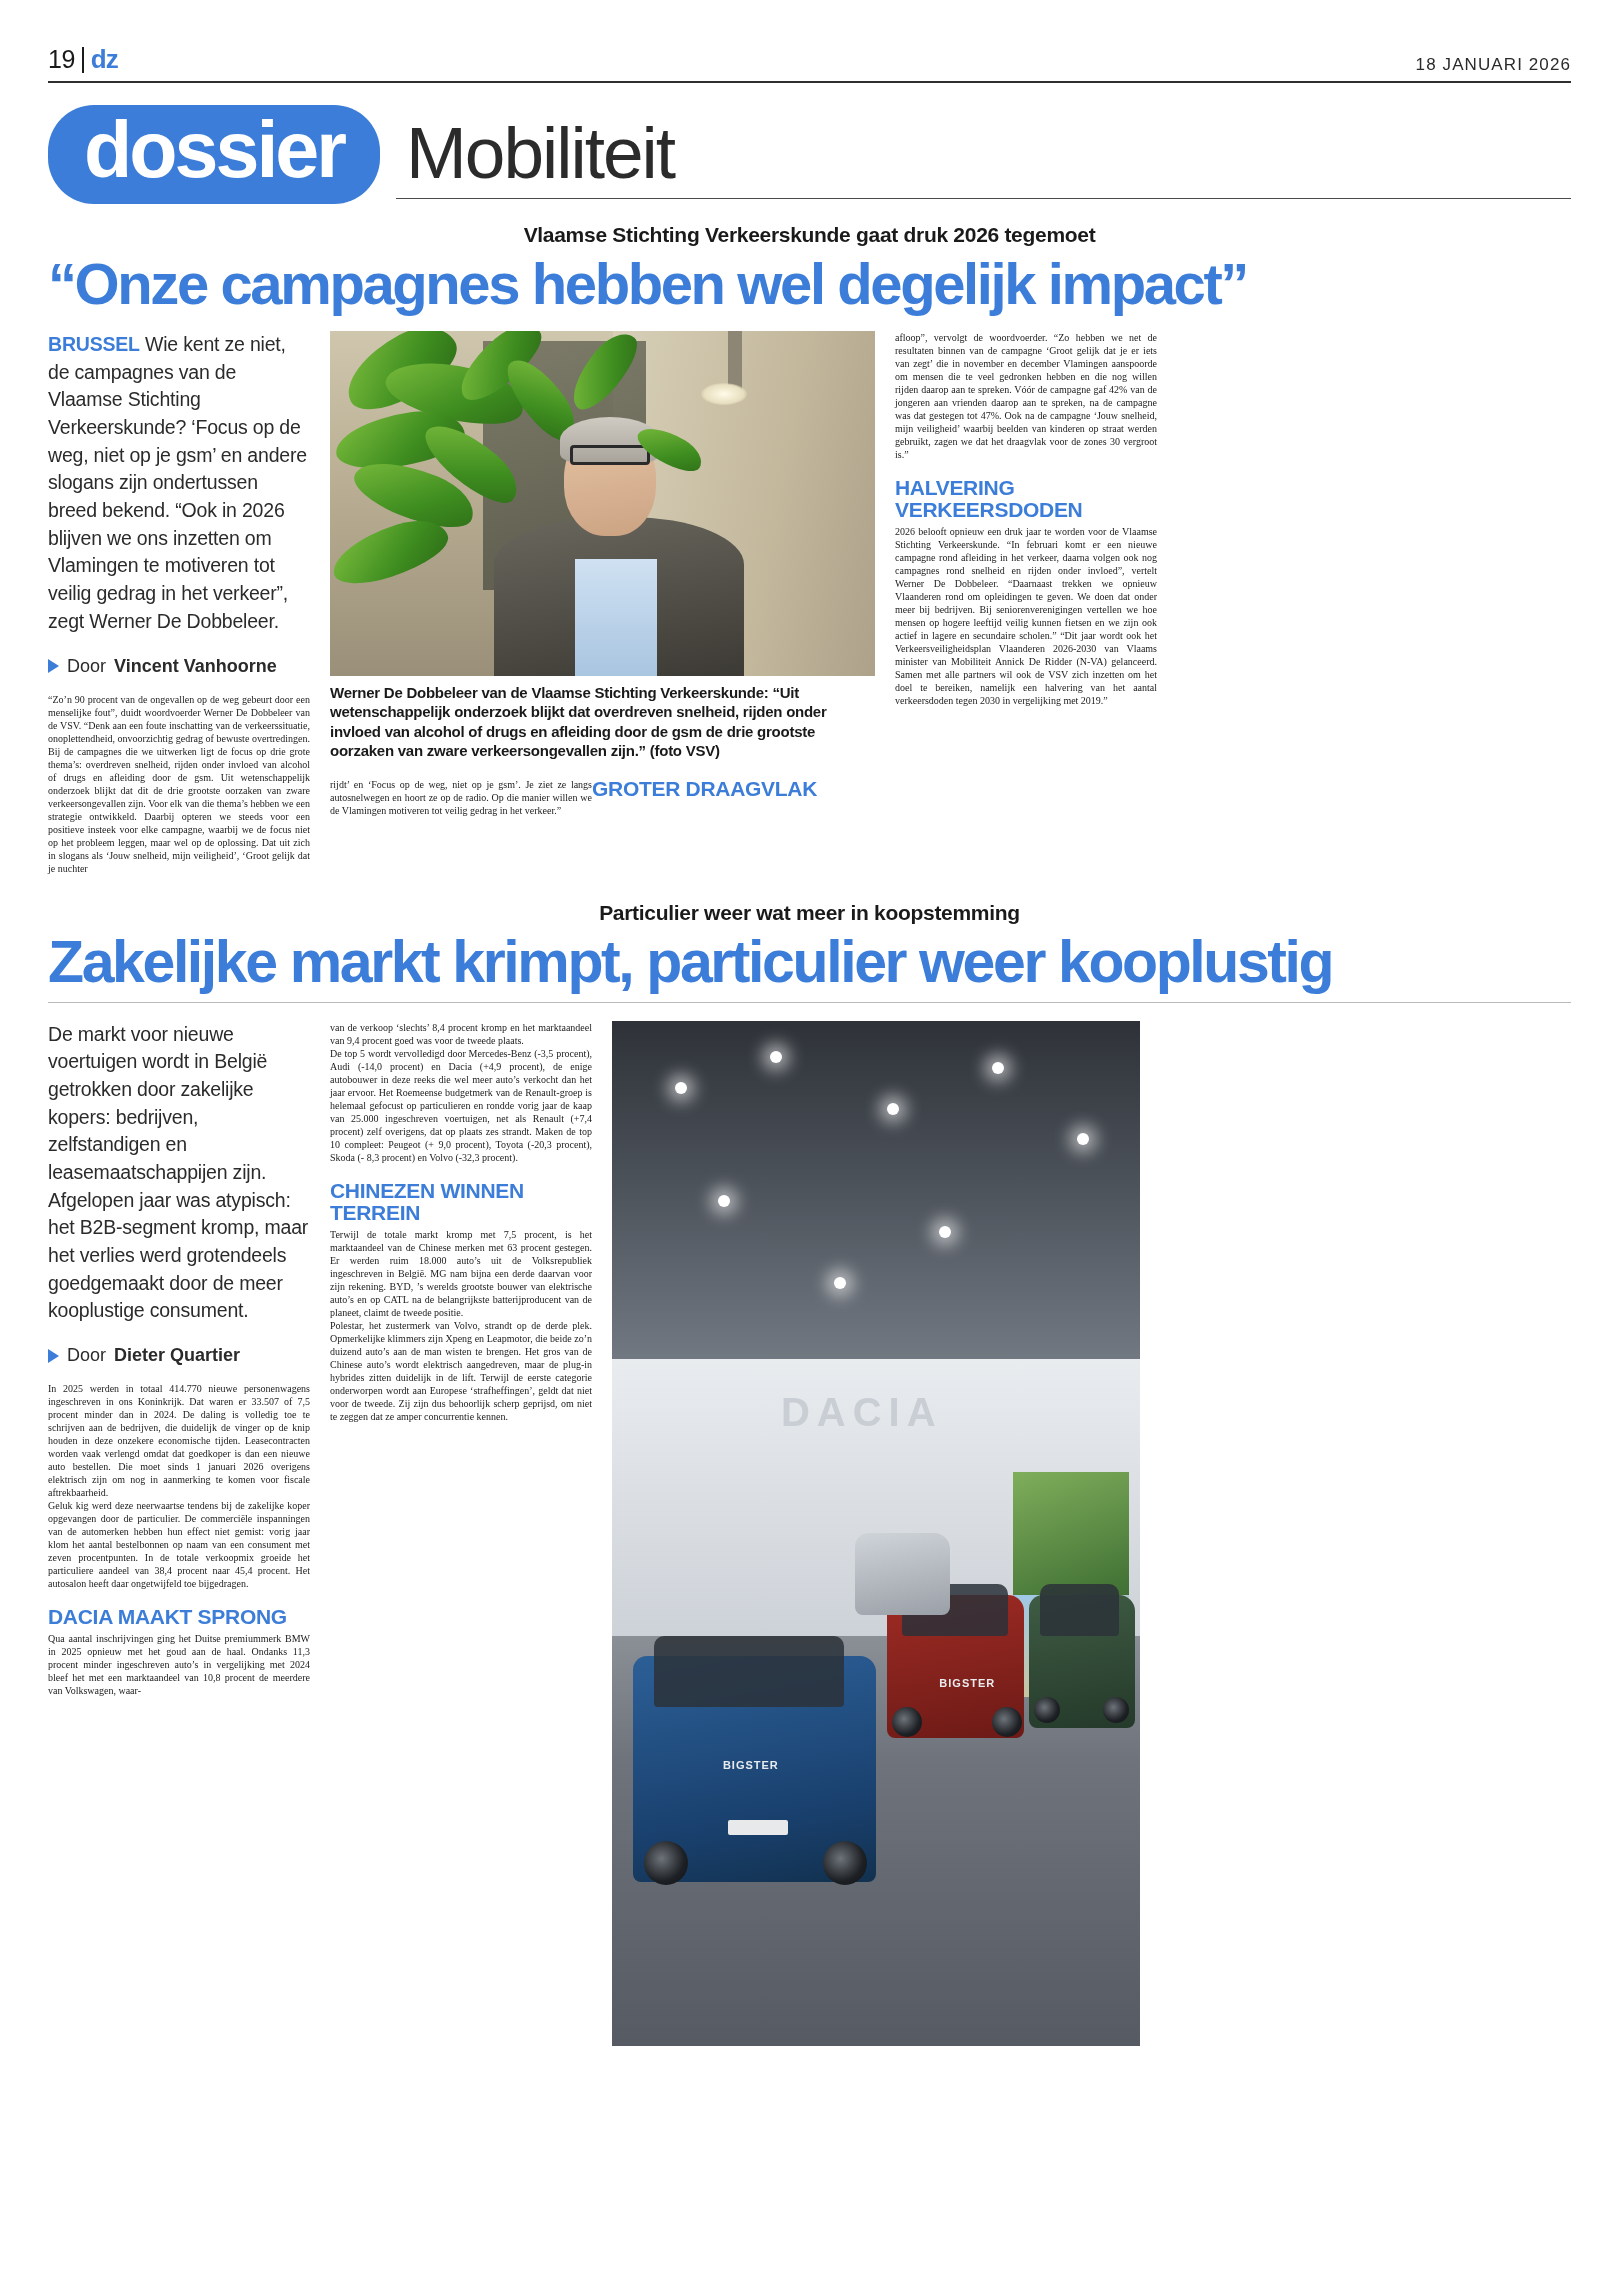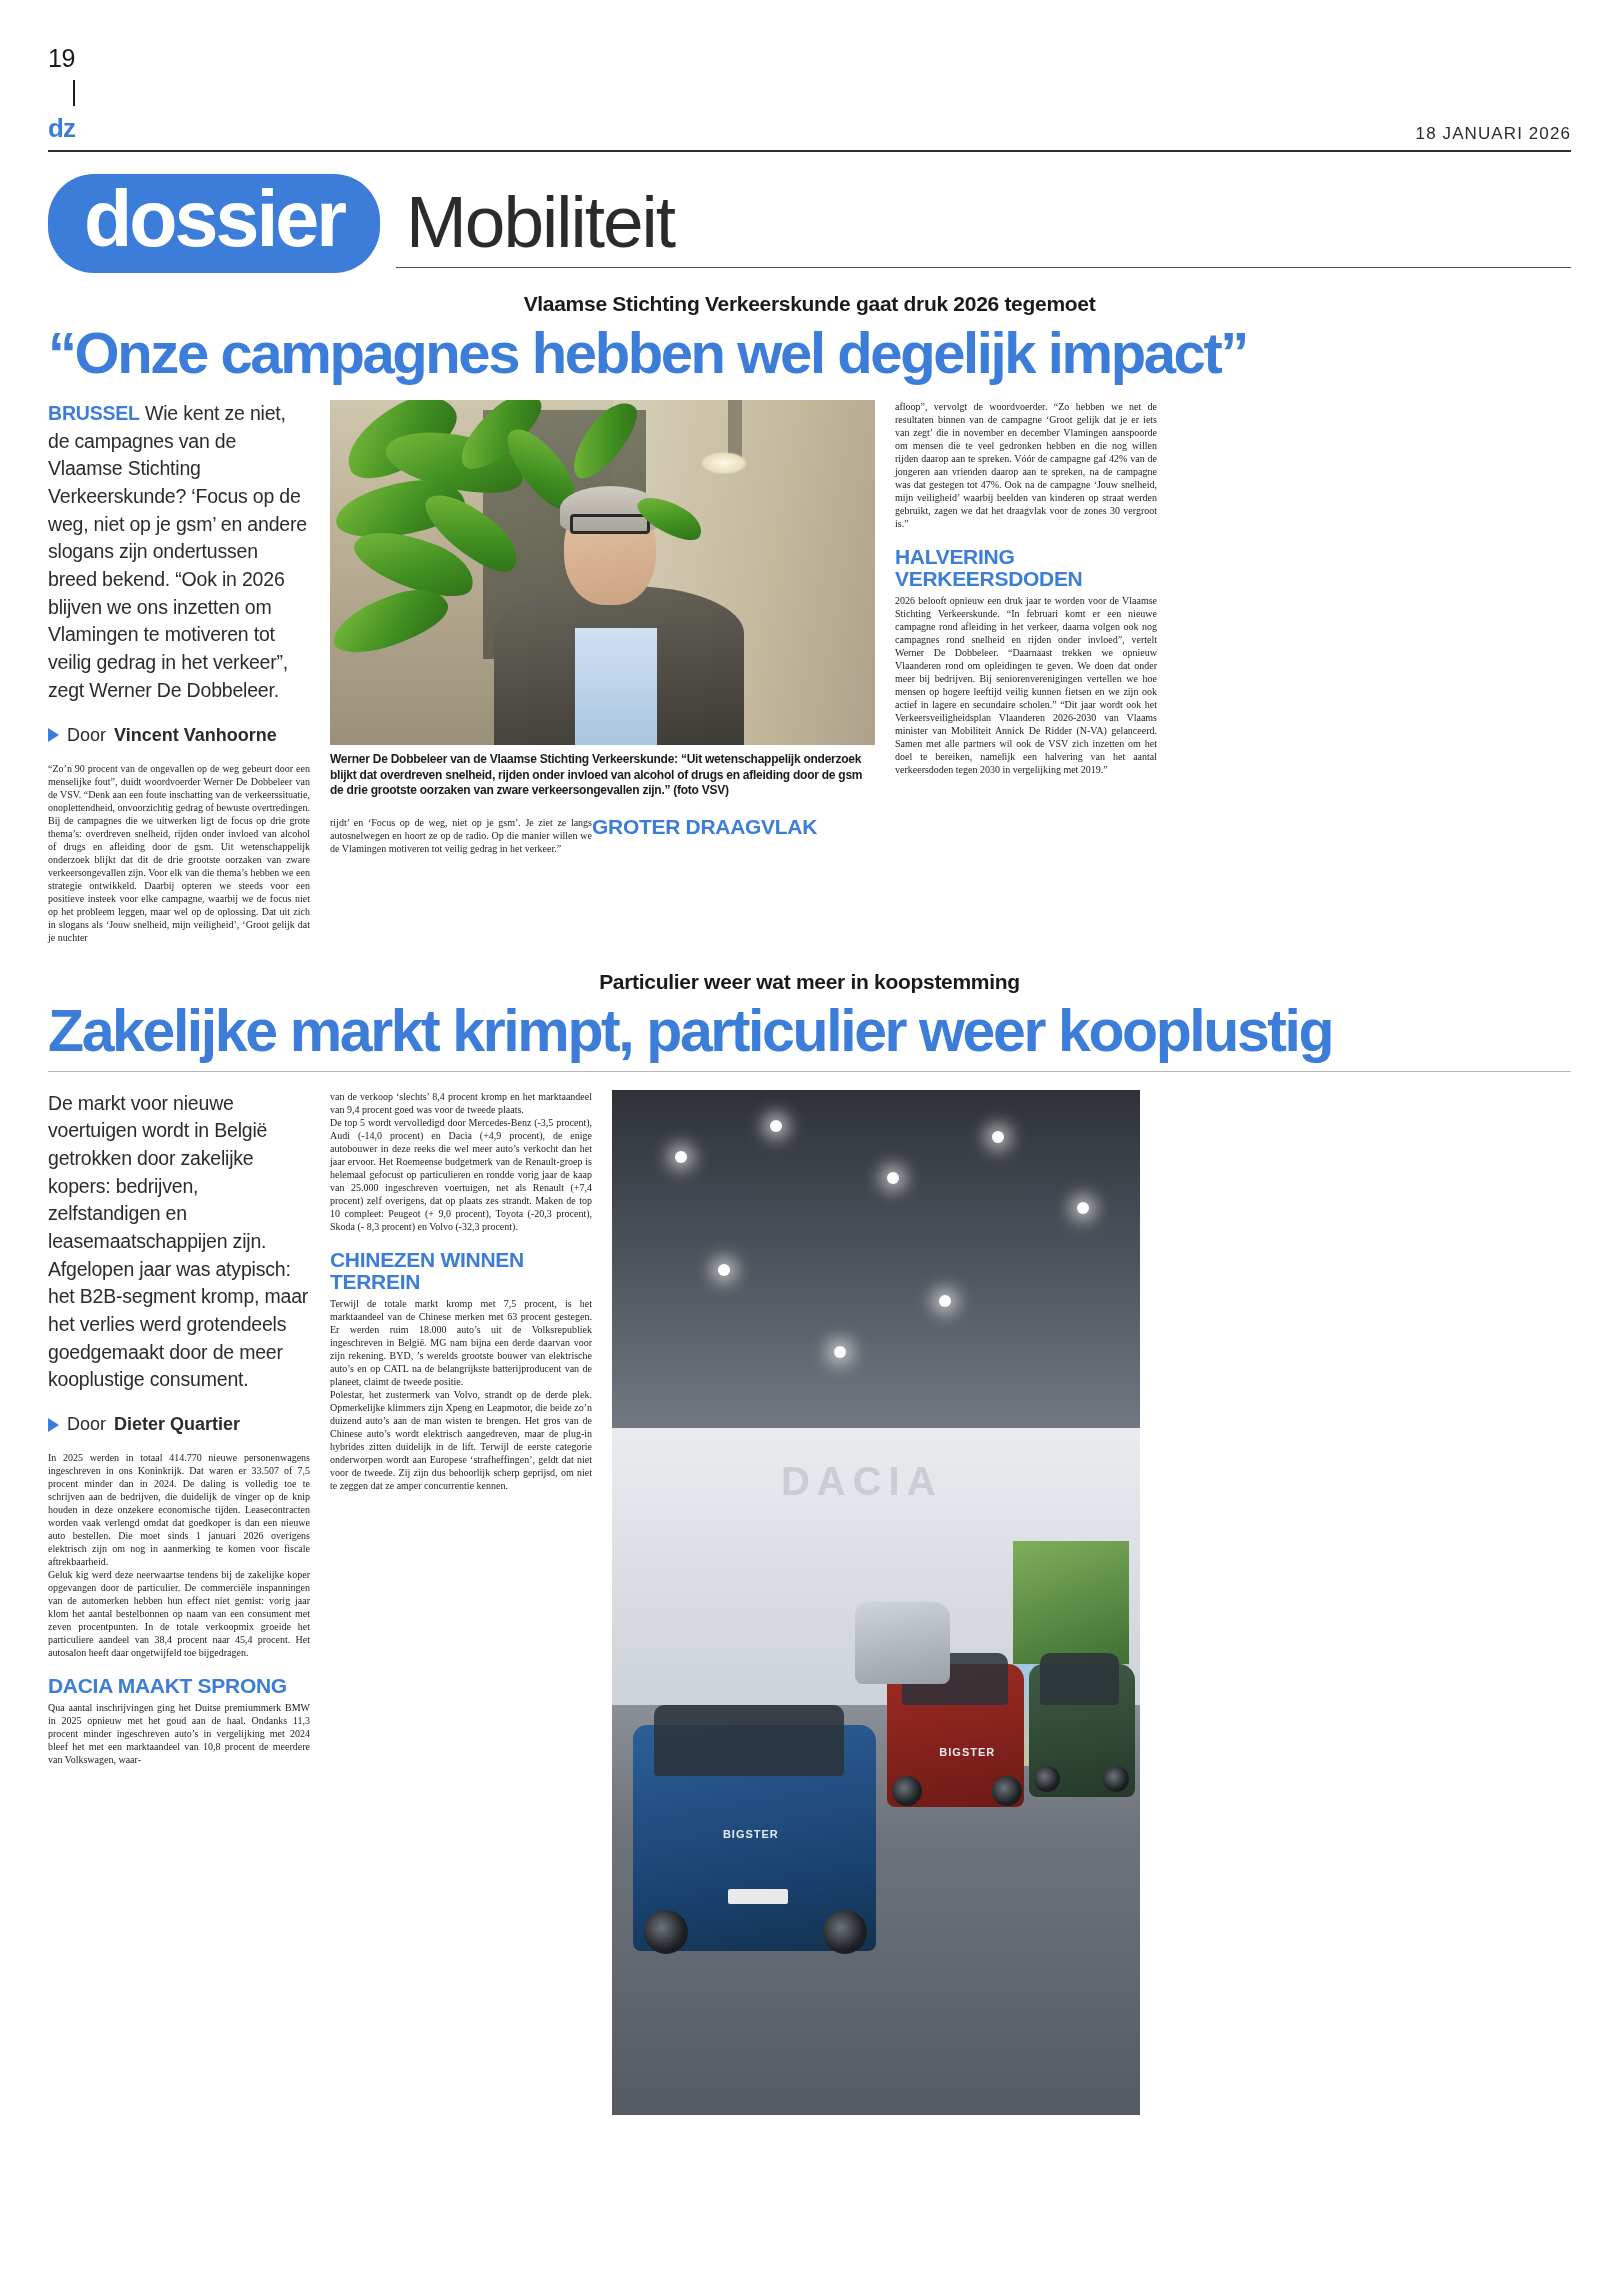--- a/index.html
+++ b/index.html
@@ -12,21 +12,21 @@
     overflow: hidden;
   }
   .page { padding: 0 48px; position: relative; height: 100%; }
 
   
   .masthead {
     display: flex; align-items: flex-end; justify-content: space-between;
     padding-top: 44px; padding-bottom: 6px;
     border-bottom: 2px solid #2f2f2f;
   }
-  .folio { display: flex; align-items: flex-end; gap: 7px; flex-direction: column; }
+  .folio { display: flex; align-items: center; gap: 7px; }
   .folio-num { font-size: 25px; font-weight: 400; color: #1a1a1a; letter-spacing: -0.5px; }
   .folio-div { width: 2px; height: 26px; background: #1a1a1a; display: inline-block; }
   .folio-dz { font-size: 26px; font-weight: 800; color: #3b7dd8; letter-spacing: -1px; }
   .issue-date { font-size: 17px; letter-spacing: 1.1px; color: #2b2b2b; font-weight: 400; }
 
   
   .dossier-bar { display: flex; align-items: center; gap: 26px; padding-top: 22px; }
   .dossier-pill {
     background: #3b7dd8; color: #fff;
     border-radius: 46px;
@@ -85,21 +85,21 @@
   .subhead {
     color: #3b7dd8; font-weight: 800; font-size: 21px;
     letter-spacing: -0.3px; line-height: 1.05;
     margin-top: 16px; margin-bottom: 4px;
     text-transform: uppercase;
   }
 
   
   .photo { position: relative; overflow: hidden; }
   .caption {
-    font-size: 12px; font-weight: 700; line-height: 1.3;
+    font-size: 15px; font-weight: 700; line-height: 1.3;
     color: #1a1a1a; letter-spacing: -0.25px; margin-top: 7px;
   }
 
   
   .photo1 { width: 545px; height: 345px; }
   .ph1-bg { position:absolute; inset:0; background:
       linear-gradient(180deg,#cfc6ae 0%, #b9ae93 45%, #9a9079 100%); }
   .ph1-wall { position:absolute; left:52%; top:0; width:48%; height:100%;
       background: linear-gradient(100deg,#d7cfb8 0%, #c3b89c 60%, #ada18a 100%); }
   .ph1-door { position:absolute; left:28%; top:3%; width:30%; height:72%;

